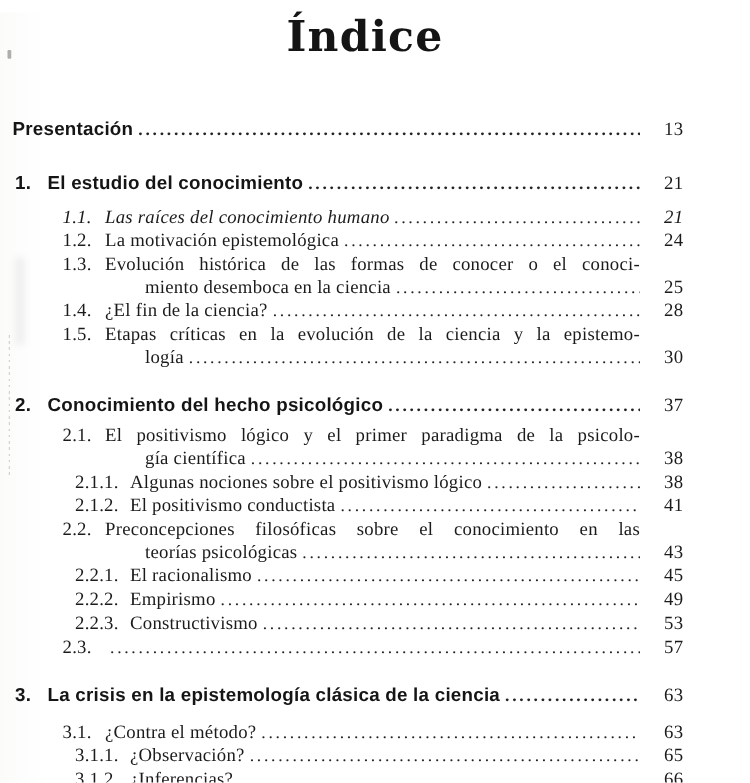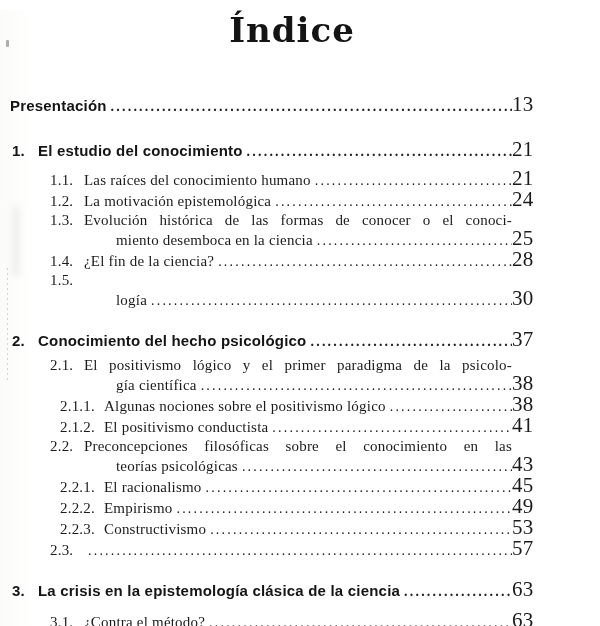--- a/index.html
+++ b/index.html
@@ -75,32 +75,32 @@
   }
   .dots::after{
     content:"......................................................................................................................................................................................................";
     font-family:"Liberation Serif",serif;
     font-size:14px;
     letter-spacing:2.2px;
   }
   .pg{
     flex:none;
     min-width:54px;
-    text-align:left;
+    text-align:center;
     font-family:"Liberation Serif",serif;
     font-weight:normal;
-    font-size:21px;
+    font-size:15px;
     color:#1b1b1b;
     letter-spacing:.3px;
   }
   .pgspace{flex:none;min-width:54px;}
   
   .mt-pres{margin-top:44px;}
   .mt-ch1{margin-top:22px;}
-  .mt-sub1{margin-top:7px;}
+  .mt-sub1{margin-top:7px;font-style:italic;}
   .mt-ch2{margin-top:19px;}
   .mt-sub2{margin-top:4px;}
   .mt-ch3{margin-top:19px;}
   .mt-sub3{margin-top:9px;}
   
   .speck{
     position:absolute;left:6px;top:30px;width:3px;height:7px;
     background:#9a9a9a;opacity:.8;border-radius:1px;
   }
   .scanline{
@@ -164,20 +164,21 @@
 
   <div class="row sub serif">
     <span class="num">1.4.</span>
     <span class="txt">¿El fin de la ciencia?</span>
     <span class="dots"></span>
     <span class="pg">28</span>
   </div>
 
   <div class="row sub serif">
     <span class="num">1.5.</span>
+    <span class="txt fill">Etapas críticas en la evolución de la ciencia y la epistemo-</span>
     <span class="pgspace"></span>
   </div>
   <div class="row cont serif">
     <span class="txt">logía</span>
     <span class="dots"></span>
     <span class="pg">30</span>
   </div>
 
   <div class="row chapter mt-ch2">
     <span class="num">2.</span>

